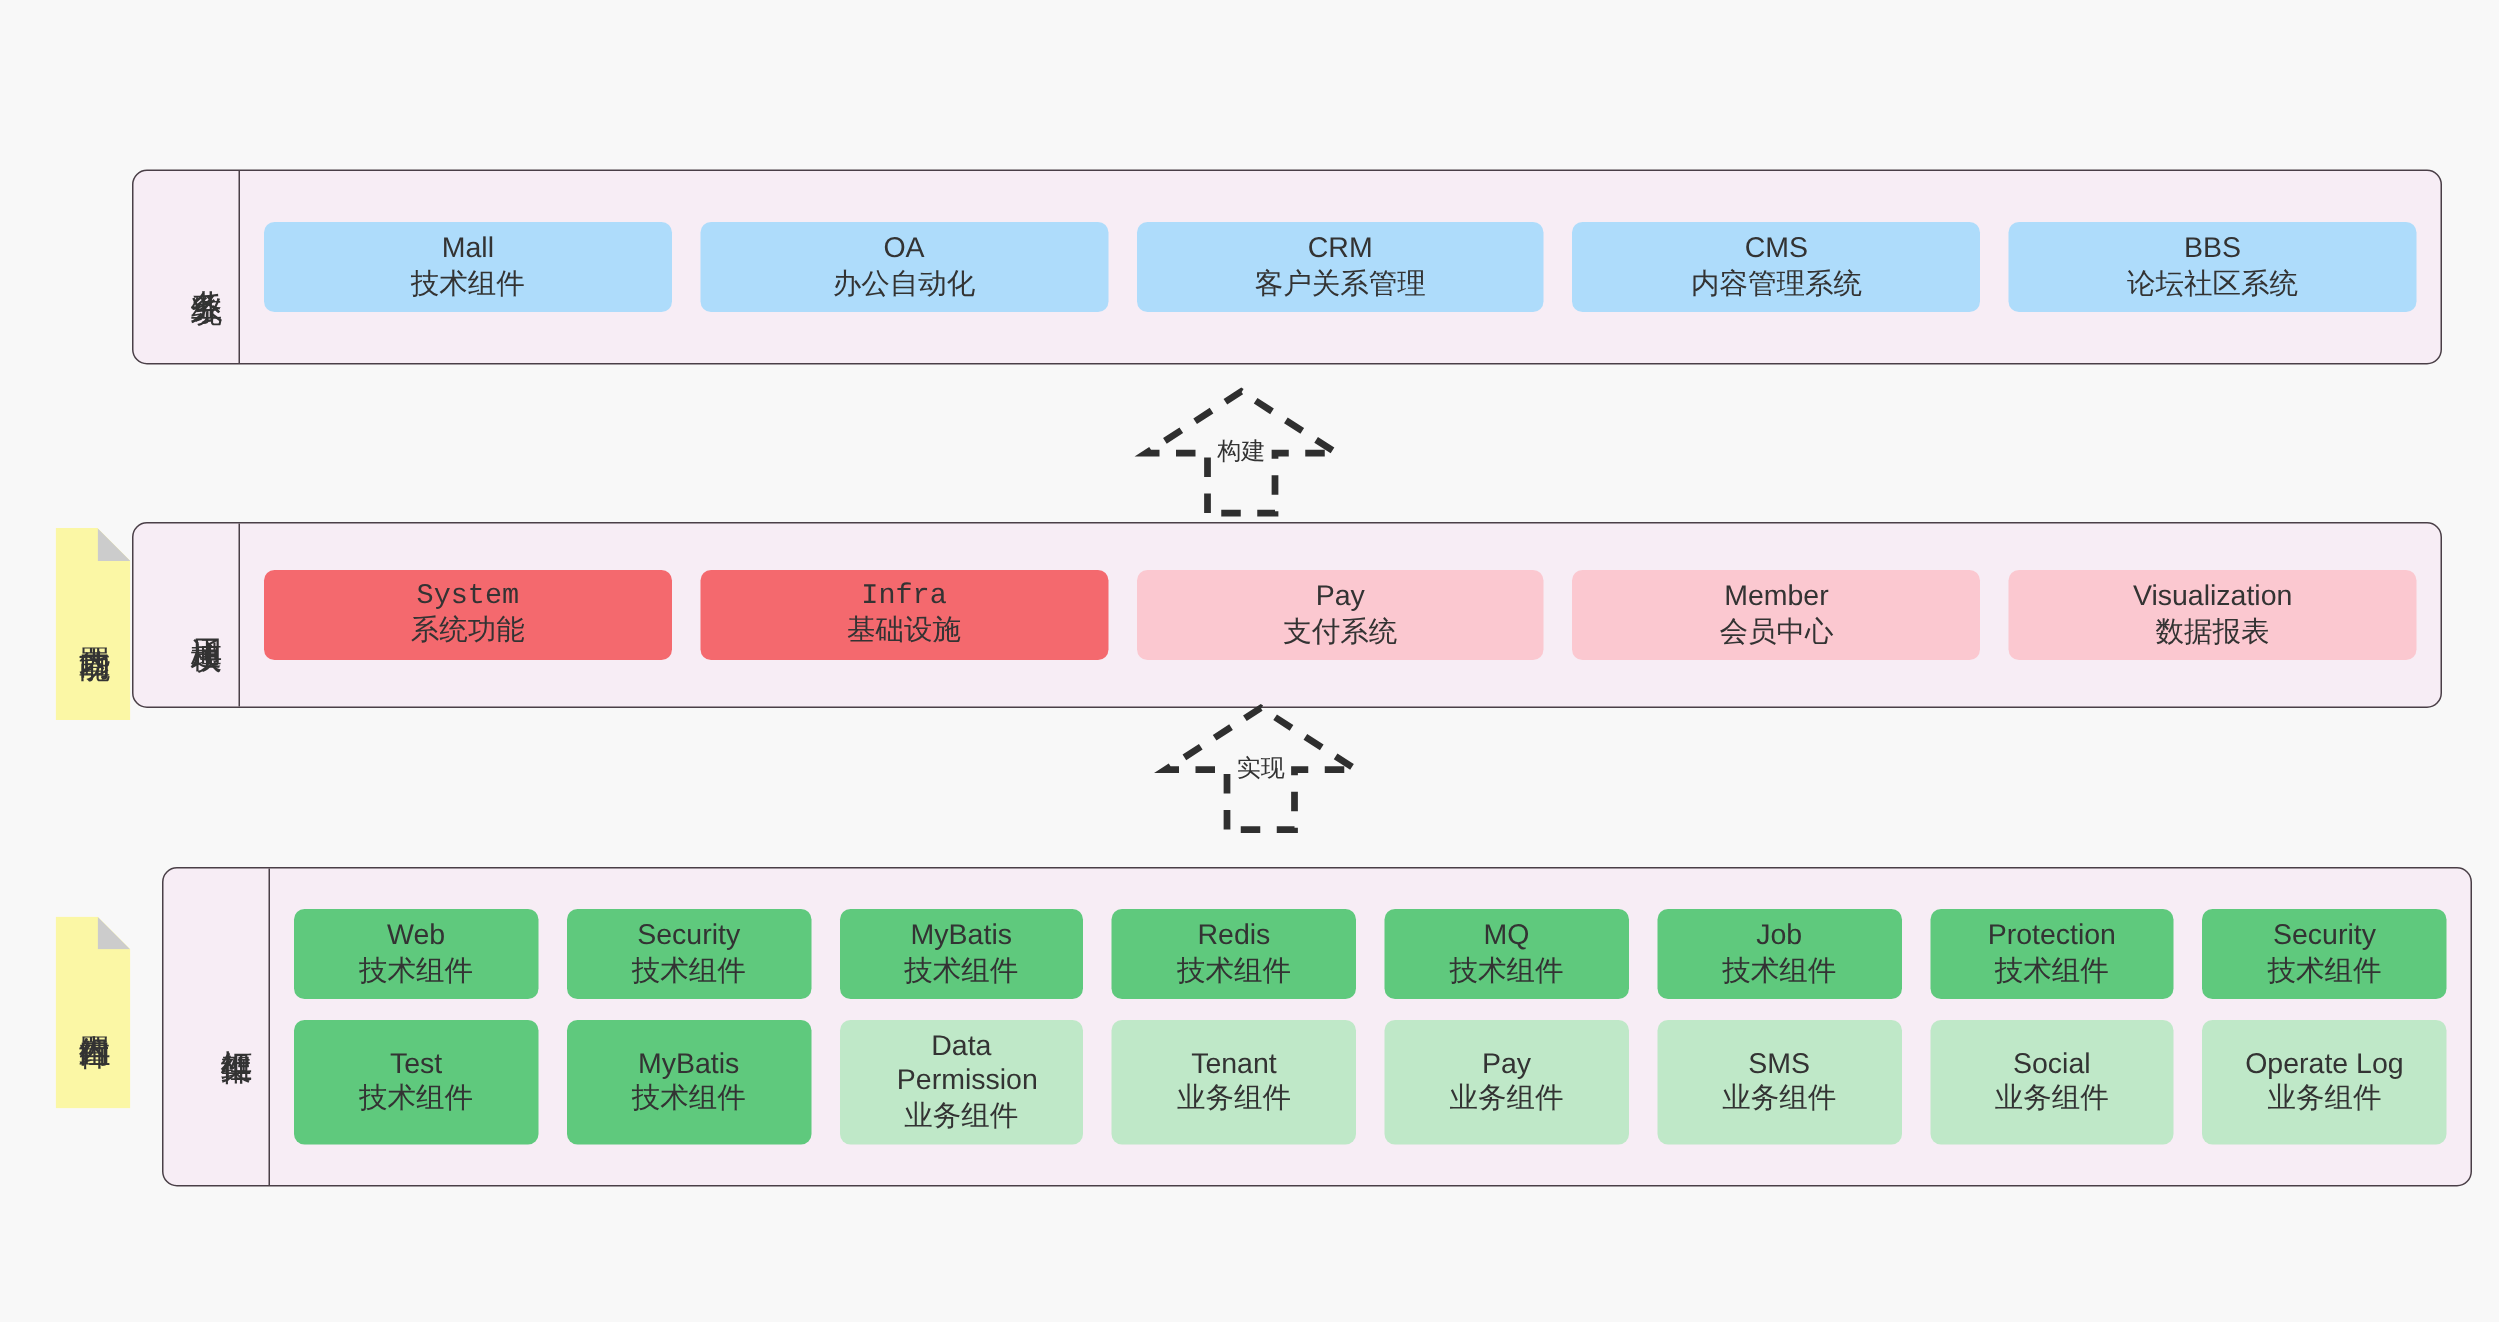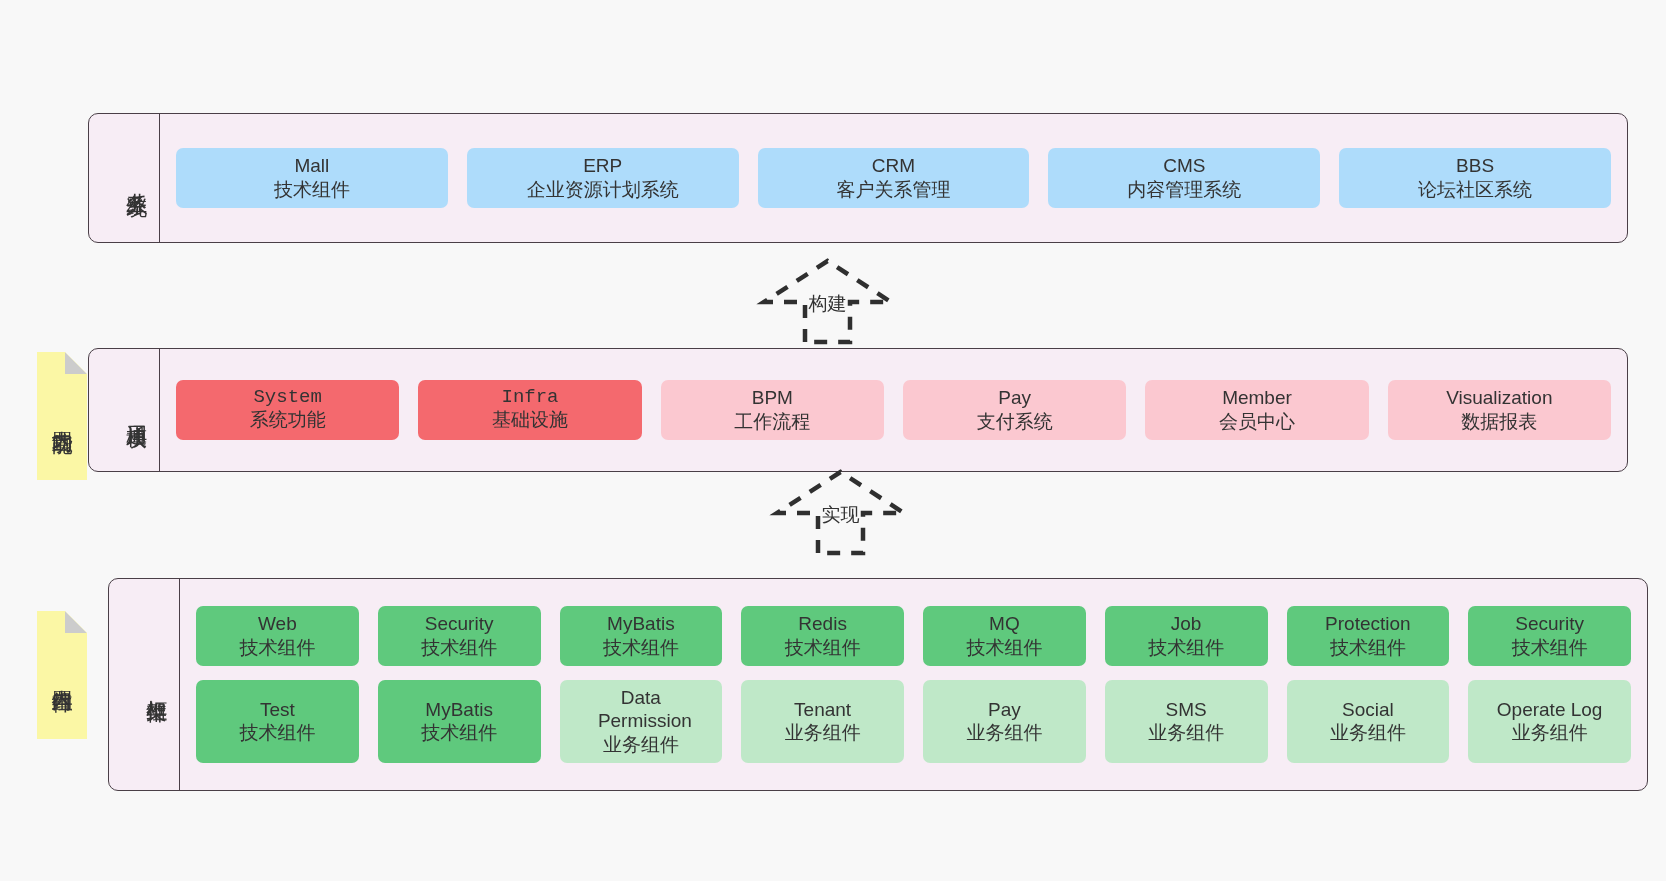--- a/index.html
+++ b/index.html
@@ -106,40 +106,40 @@
   
   .arrow-wrap {
     position: absolute;
     z-index: 2;
   }
   .arrow-wrap svg { display: block; overflow: visible; }
   .arrow-label {
     position: absolute;
     left: 50%;
     transform: translateX(-50%);
-    font-size: 19px;
+    font-size: 16px;
     color: #333333;
     white-space: nowrap;
     background: transparent;
   }
 </style>
 </head>
 <body>
 
 <div class="tier" id="tier-0" style="left:88px; top:113px; width:1540px; height:130px;">
   <div class="tier-label">业务系统</div>
   <div class="tier-body">
     <div class="row">
       <div class="card c-blue">
         <span class="en">Mall</span>
         <span class="cn">技术组件</span>
       </div>
       <div class="card c-blue">
-        <span class="en">ERP</span>
-        <span class="cn">企业资源计划系统</span>
+        <span class="en">OA</span>
+        <span class="cn">办公自动化</span>
       </div>
       <div class="card c-blue">
         <span class="en">CRM</span>
         <span class="cn">客户关系管理</span>
       </div>
       <div class="card c-blue">
         <span class="en">CMS</span>
         <span class="cn">内容管理系统</span>
       </div>
       <div class="card c-blue">
@@ -168,24 +168,20 @@
     <div class="row">
       <div class="card c-red">
         <span class="en">System</span>
         <span class="cn">系统功能</span>
       </div>
       <div class="card c-red">
         <span class="en">Infra</span>
         <span class="cn">基础设施</span>
       </div>
       <div class="card c-pink">
-        <span class="en">BPM</span>
-        <span class="cn">工作流程</span>
-      </div>
-      <div class="card c-pink">
         <span class="en">Pay</span>
         <span class="cn">支付系统</span>
       </div>
       <div class="card c-pink">
         <span class="en">Member</span>
         <span class="cn">会员中心</span>
       </div>
       <div class="card c-pink">
         <span class="en">Visualization</span>
         <span class="cn">数据报表</span>

